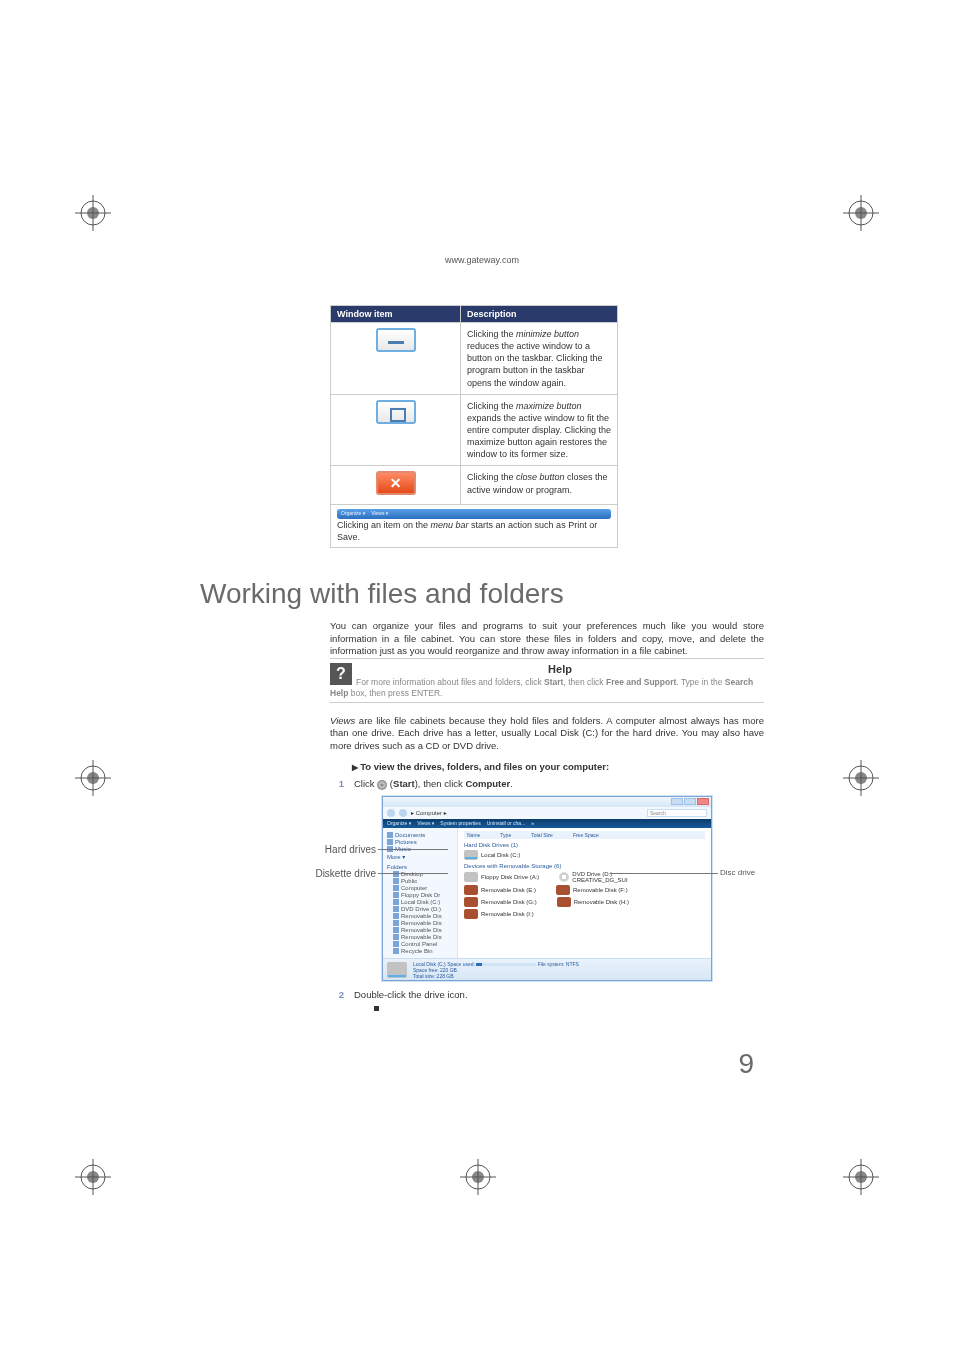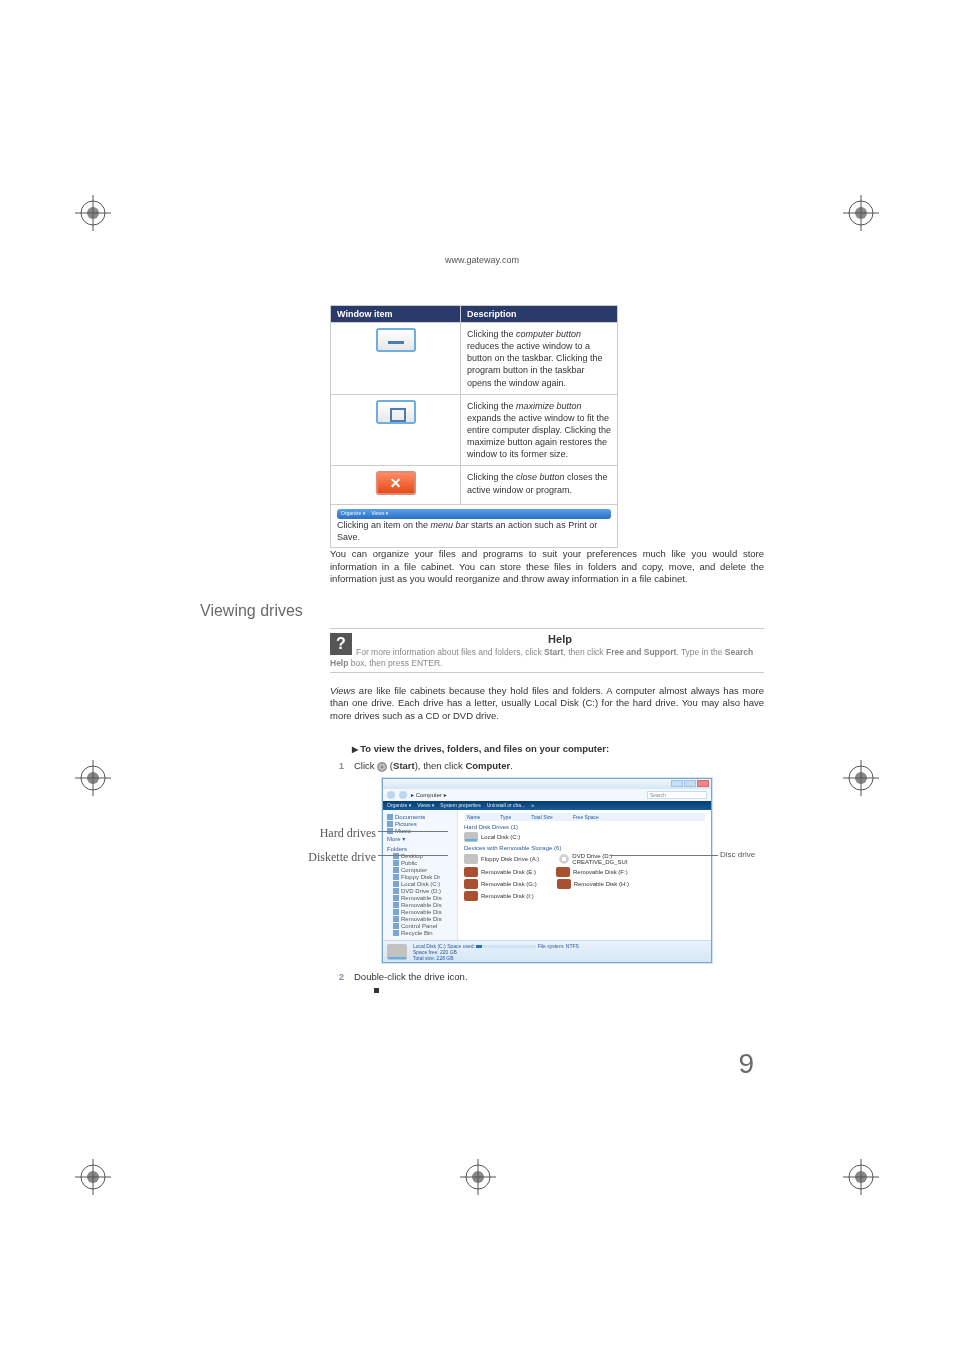--- a/index.html
+++ b/index.html
@@ -109,26 +109,26 @@
     color: #fff;
     font-size: 16px;
     font-weight: bold;
     display: flex;
     align-items: center;
     justify-content: center;
     margin-right: 4px;
     margin-top: 1px;
   }
   .help-title { color:#333; font-weight:bold; font-size:11px;text-align:center; }
-  .proc-title { margin-left:130px; font-size:9.5px; font-weight:bold; margin-top:20px; margin-bottom:6px;padding-left:22px; }
+  .proc-title { margin-left:130px; font-size:9.5px; font-weight:bold; margin-top:8px; margin-bottom:6px;padding-left:22px; }
   .proc-title .tri { font-size:8px; margin-right:2px; }
   .step { margin-left:130px; display:flex; gap:10px; font-size:9.5px; margin-bottom:6px; }
   .step-num { color:#7a8fba; font-weight:bold; width:14px; text-align:right; }
   .screenshot-wrap { margin-left:110px; position:relative; width:450px; margin-top:4px; margin-bottom:8px; }
-  .label-left { position:absolute; font-size:12px; color:#555; text-align:right; width:70px;font-family:Liberation Serif, serif; }
+  .label-left { position:absolute; font-size:10px; color:#555; text-align:right; width:70px; }
   .label-right { position:absolute; font-size:8px; color:#555; left:410px; }
   .label-line { position:absolute; height:1px; background:#777; }
   .explorer {
     margin-left: 72px;
     width: 330px;
     border: 1px solid #7aa3d6;
     background: #fff;
     font-size: 6px;
     box-shadow: 0 0 0 1px #cfe3f6;
   }
@@ -225,21 +225,21 @@
   <div class="header-url">www.gateway.com</div>
 
   <table class="win-table">
     <tbody>
         <tr>
       <th>Window item</th>
       <th>Description</th>
     </tr>
     <tr>
       <td class="icon-cell"><span class="win-btn btn-min"></span></td>
-      <td><span>Clicking the </span><i>computer button</i><span> reduces the active window to a button on the taskbar. Clicking the program button in the taskbar opens the window again.</span></td>
+      <td><span>Clicking the </span><i>minimize button</i><span> reduces the active window to a button on the taskbar. Clicking the program button in the taskbar opens the window again.</span></td>
     </tr>
     <tr>
       <td class="icon-cell"><span class="win-btn btn-max"></span></td>
       <td><span>Clicking the </span><i>maximize button</i><span> expands the active window to fit the entire computer display. Clicking the maximize button again restores the window to its former size.</span></td>
     </tr>
     <tr>
       <td class="icon-cell"><span class="win-btn btn-close"></span></td>
       <td><span>Clicking the </span><i>close button</i><span> closes the active window or program.</span></td>
     </tr>
     <tr class="menubar-row">
@@ -247,22 +247,22 @@
         <div class="menubar-img">
           <span>Organize ▾</span>
           <span>Views ▾</span>
         </div>
         <span>Clicking an item on the </span><i>menu bar</i><span> starts an action such as Print or Save.</span>
       </td>
     </tr>
   </tbody>
     </table>
 
+  <div class="h1">Working with files and folders</div>
   <div class="body-text">You can organize your files and programs to suit your preferences much like you would store information in a file cabinet. You can store these files in folders and copy, move, and delete the information just as you would reorganize and throw away information in a file cabinet.</div>
-  <div class="h2">Viewing drives</div>
 
   <div class="help-box">
     <div class="qmark">?</div>
     <div class="help-title">Help</div>
     <div>
       <span>For more information about files and folders, click </span><b>Start</b><span>, then click </span><b>Free and Support</b><span>. Type </span><b></b><span> in the </span><b>Search Help</b><span> box, then press </span><span style="font-variant:small-caps">ENTER</span><span>.</span>
     </div>
     <div style="clear:both"></div>
   </div>
 

